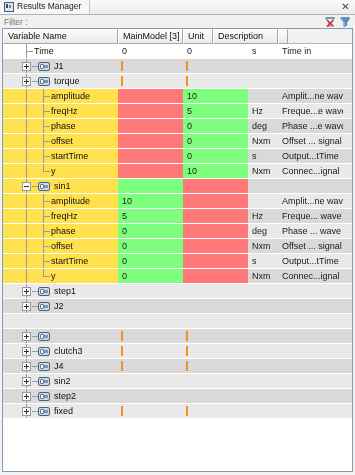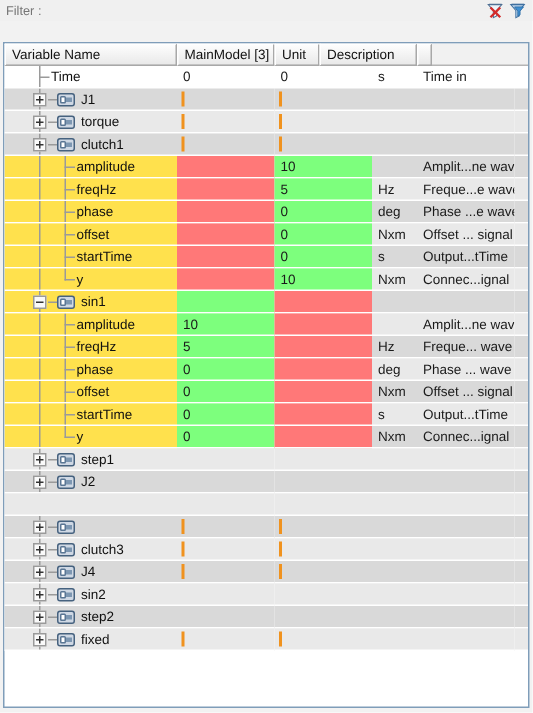--- a/index.html
+++ b/index.html
@@ -149,20 +149,27 @@
   }
   .nlabel{
     position:absolute;white-space:nowrap;font-size:9px;color:#101010;line-height:15px;top:0;
   }
 </style>
 </head>
 <body>
 
 <div class="window">
 
+  <div class="titlebar">
+    <div class="tab">
+      <span class="tab-ico"></span>
+      <span class="tab-label">Results Manager</span>
+    </div>
+    <div class="win-close">✕</div>
+  </div>
 
   <div class="filterbar">
     <input class="filter-input" type="text" placeholder="Filter :" style="">
     <div class="filter-icons">
       <span class="ficon">
         <svg width="14" height="14" viewBox="0 0 14 14">
           <path d="M2.5 3 h9 l-3.4 4 v3.6 l-2.2 1.2 V7 z" fill="#eef3f9" stroke="#4f6f93" stroke-width="0.7"></path>
           <path d="M3 3 h8.5" stroke="#4f6f93" stroke-width="1.1"></path>
           <path d="M4 5 L10.5 11.5 M10.5 5 L4 11.5" stroke="#d42b2b" stroke-width="1.6"></path>
         </svg>
@@ -226,36 +233,20 @@
               <div class="nlabel" style="left: 49px;">torque</div>
             </div>
           </div>
           <div class="cell c-val bg-b marker" style="flex: 0 0 65px;"></div>
           <div class="cell c-val bg-b marker" style="flex: 0 0 65px;"></div>
           <div class="cell c-unit bg-b" style="flex: 0 0 30px;"></div>
           <div class="cell c-desc bg-b" style="flex: 0 0 65px;"></div>
           <div class="cell c-pad bg-b" style="flex: 0 0 9px;"></div>
         </div>
         <div class="row">
-          <div class="cell c-name bg-a" style="flex: 0 0 115px;">
-            <div class="tw" style="width: 100%;">
-              <div class="guide" style="left: 21px;"></div>
-              <div class="exp plus" style="left: 17px; top: 3px;"></div>
-              <div class="elbow" style="left: 27px; top: 7px;"></div>
-              <div class="nodeico" style="left: 33px; top: 3px;"></div>
-              <div class="nlabel" style="left: 49px;">clutch1</div>
-            </div>
-          </div>
-          <div class="cell c-val bg-a marker" style="flex: 0 0 65px;"></div>
-          <div class="cell c-val bg-a marker" style="flex: 0 0 65px;"></div>
-          <div class="cell c-unit bg-a" style="flex: 0 0 30px;"></div>
-          <div class="cell c-desc bg-a" style="flex: 0 0 65px;"></div>
-          <div class="cell c-pad bg-a" style="flex: 0 0 9px;"></div>
-        </div>
-        <div class="row">
           <div class="cell c-name bg-yellow" style="flex: 0 0 115px;">
             <div class="tw" style="width: 100%;">
               <div class="guide" style="left: 21px;"></div>
               <div class="guide" style="left: 38px;"></div>
               <div class="elbow" style="left: 38px; top: 7px;"></div>
               <div class="nlabel" style="left: 46px;">amplitude</div>
             </div>
           </div>
           <div class="cell c-val bg-red" style="flex: 0 0 65px;"></div>
           <div class="cell c-val bg-green" style="flex: 0 0 65px;">10</div>

